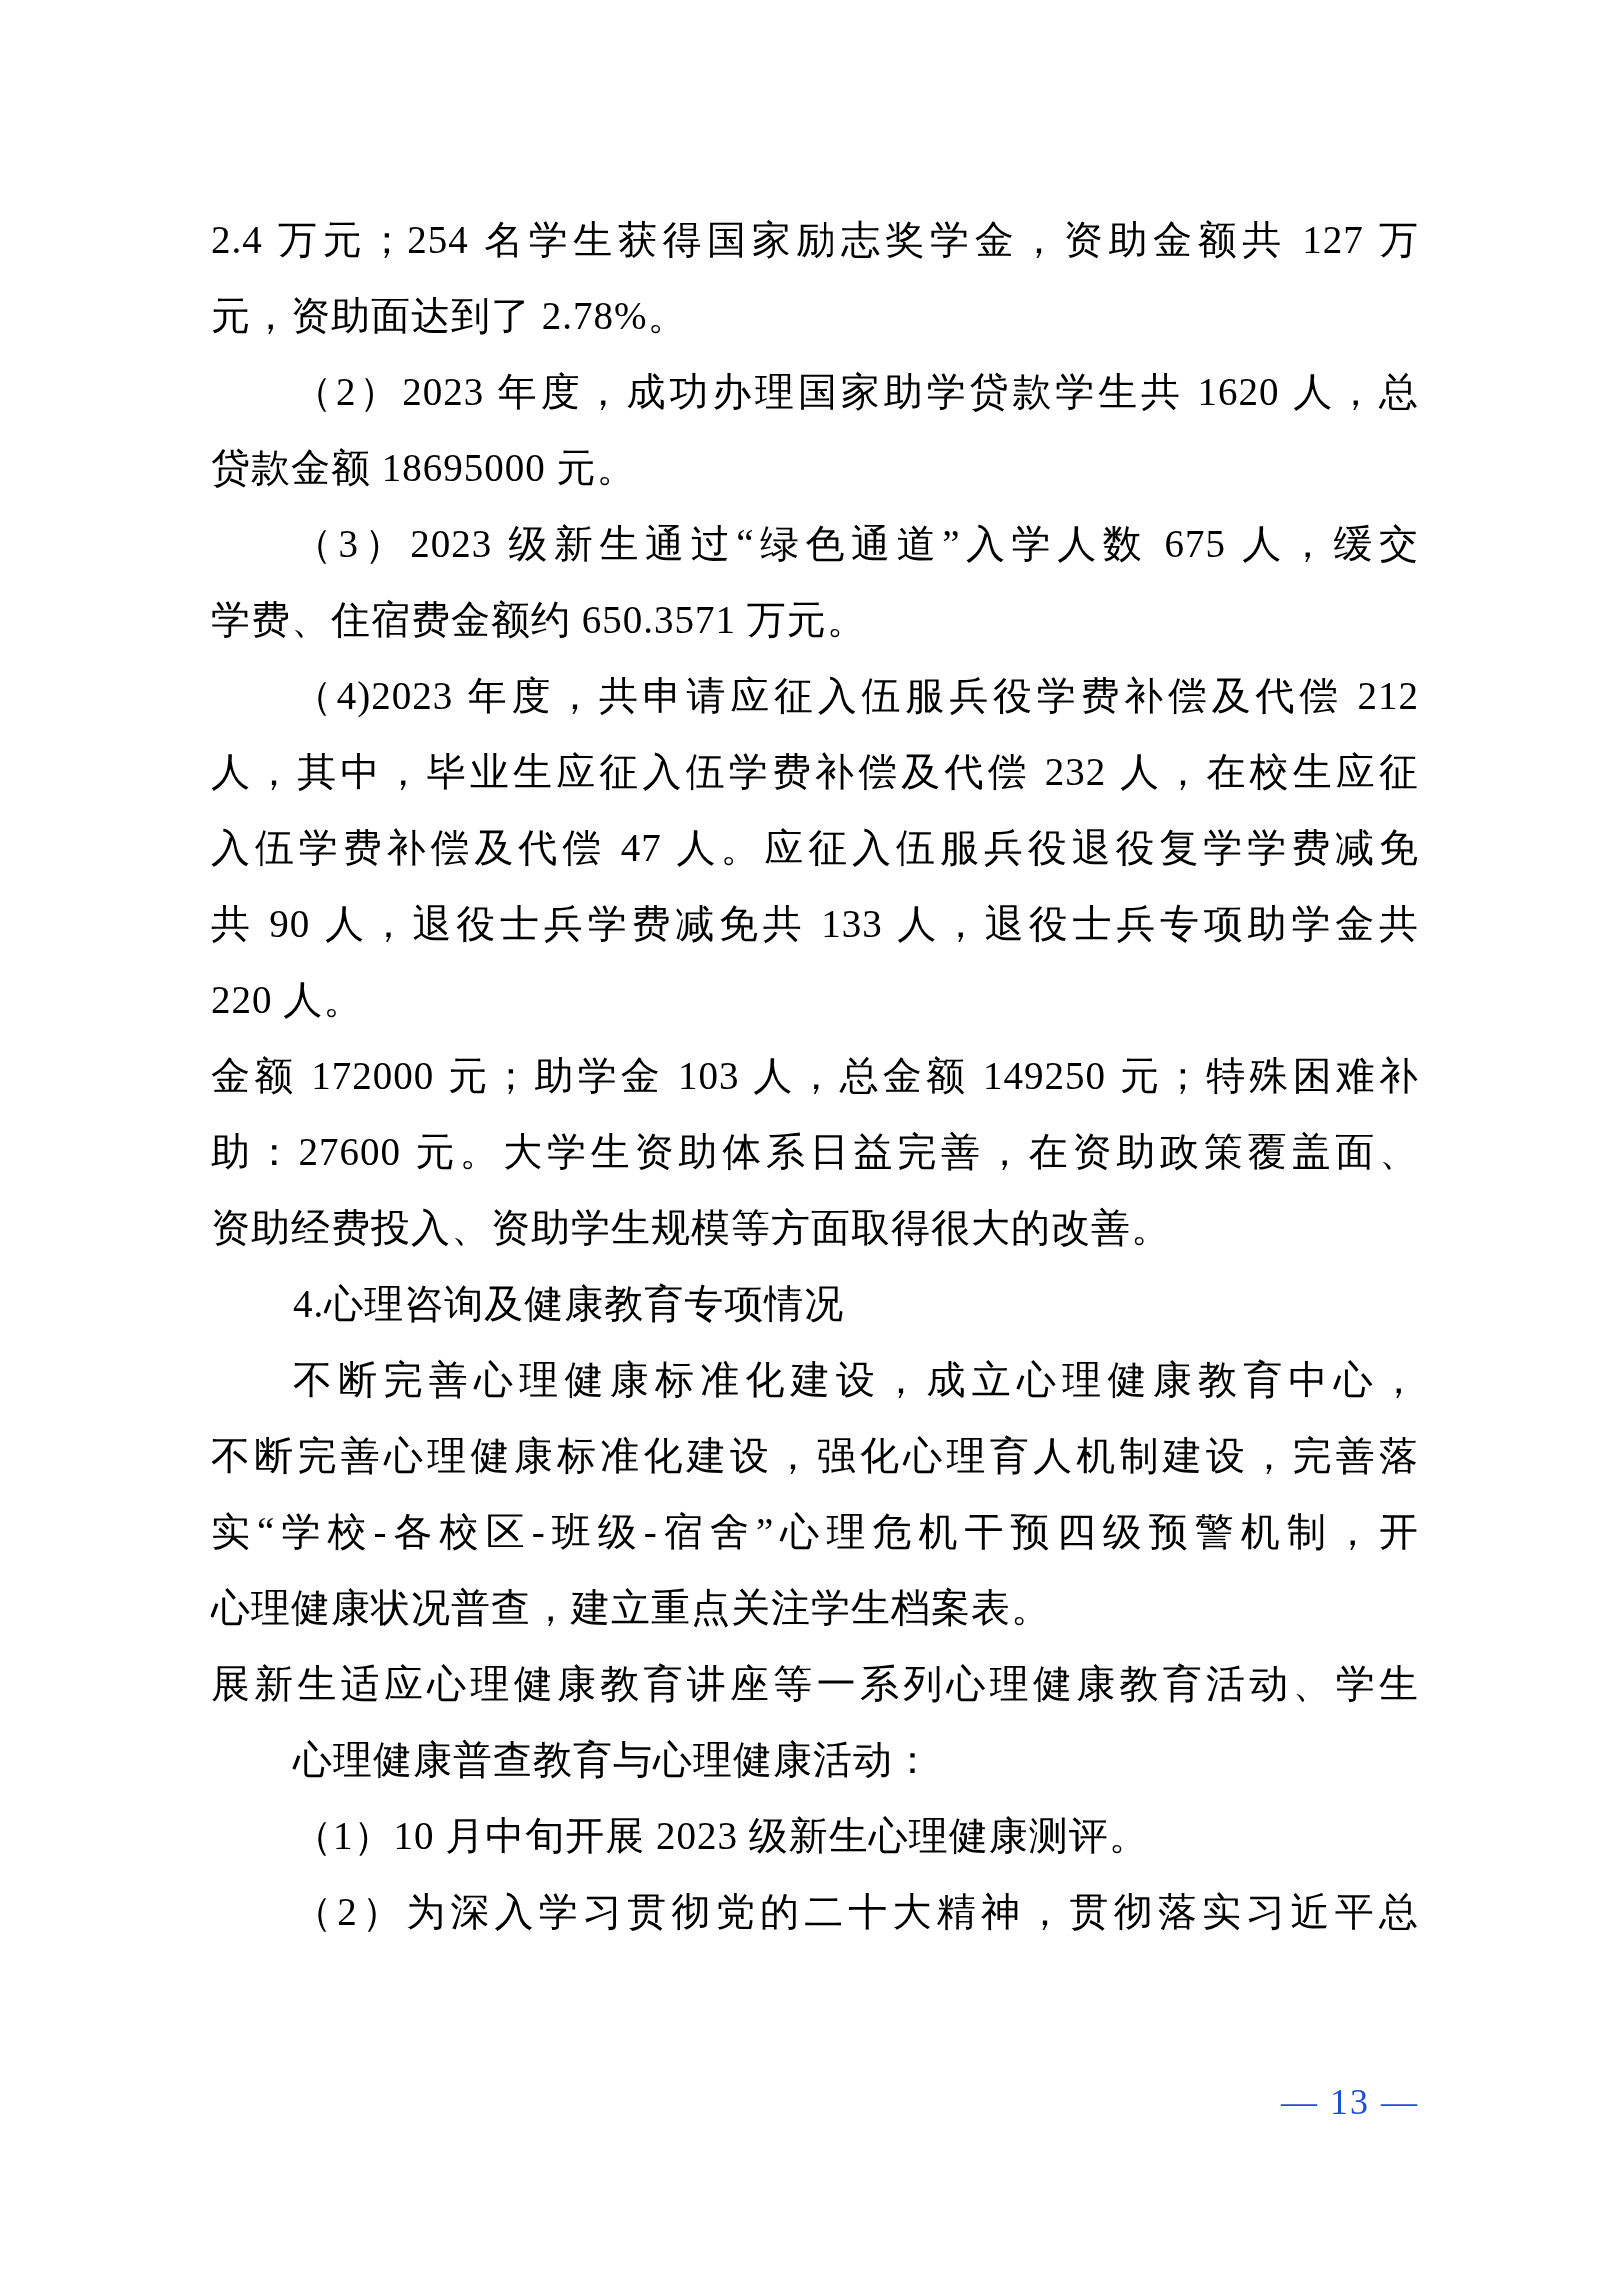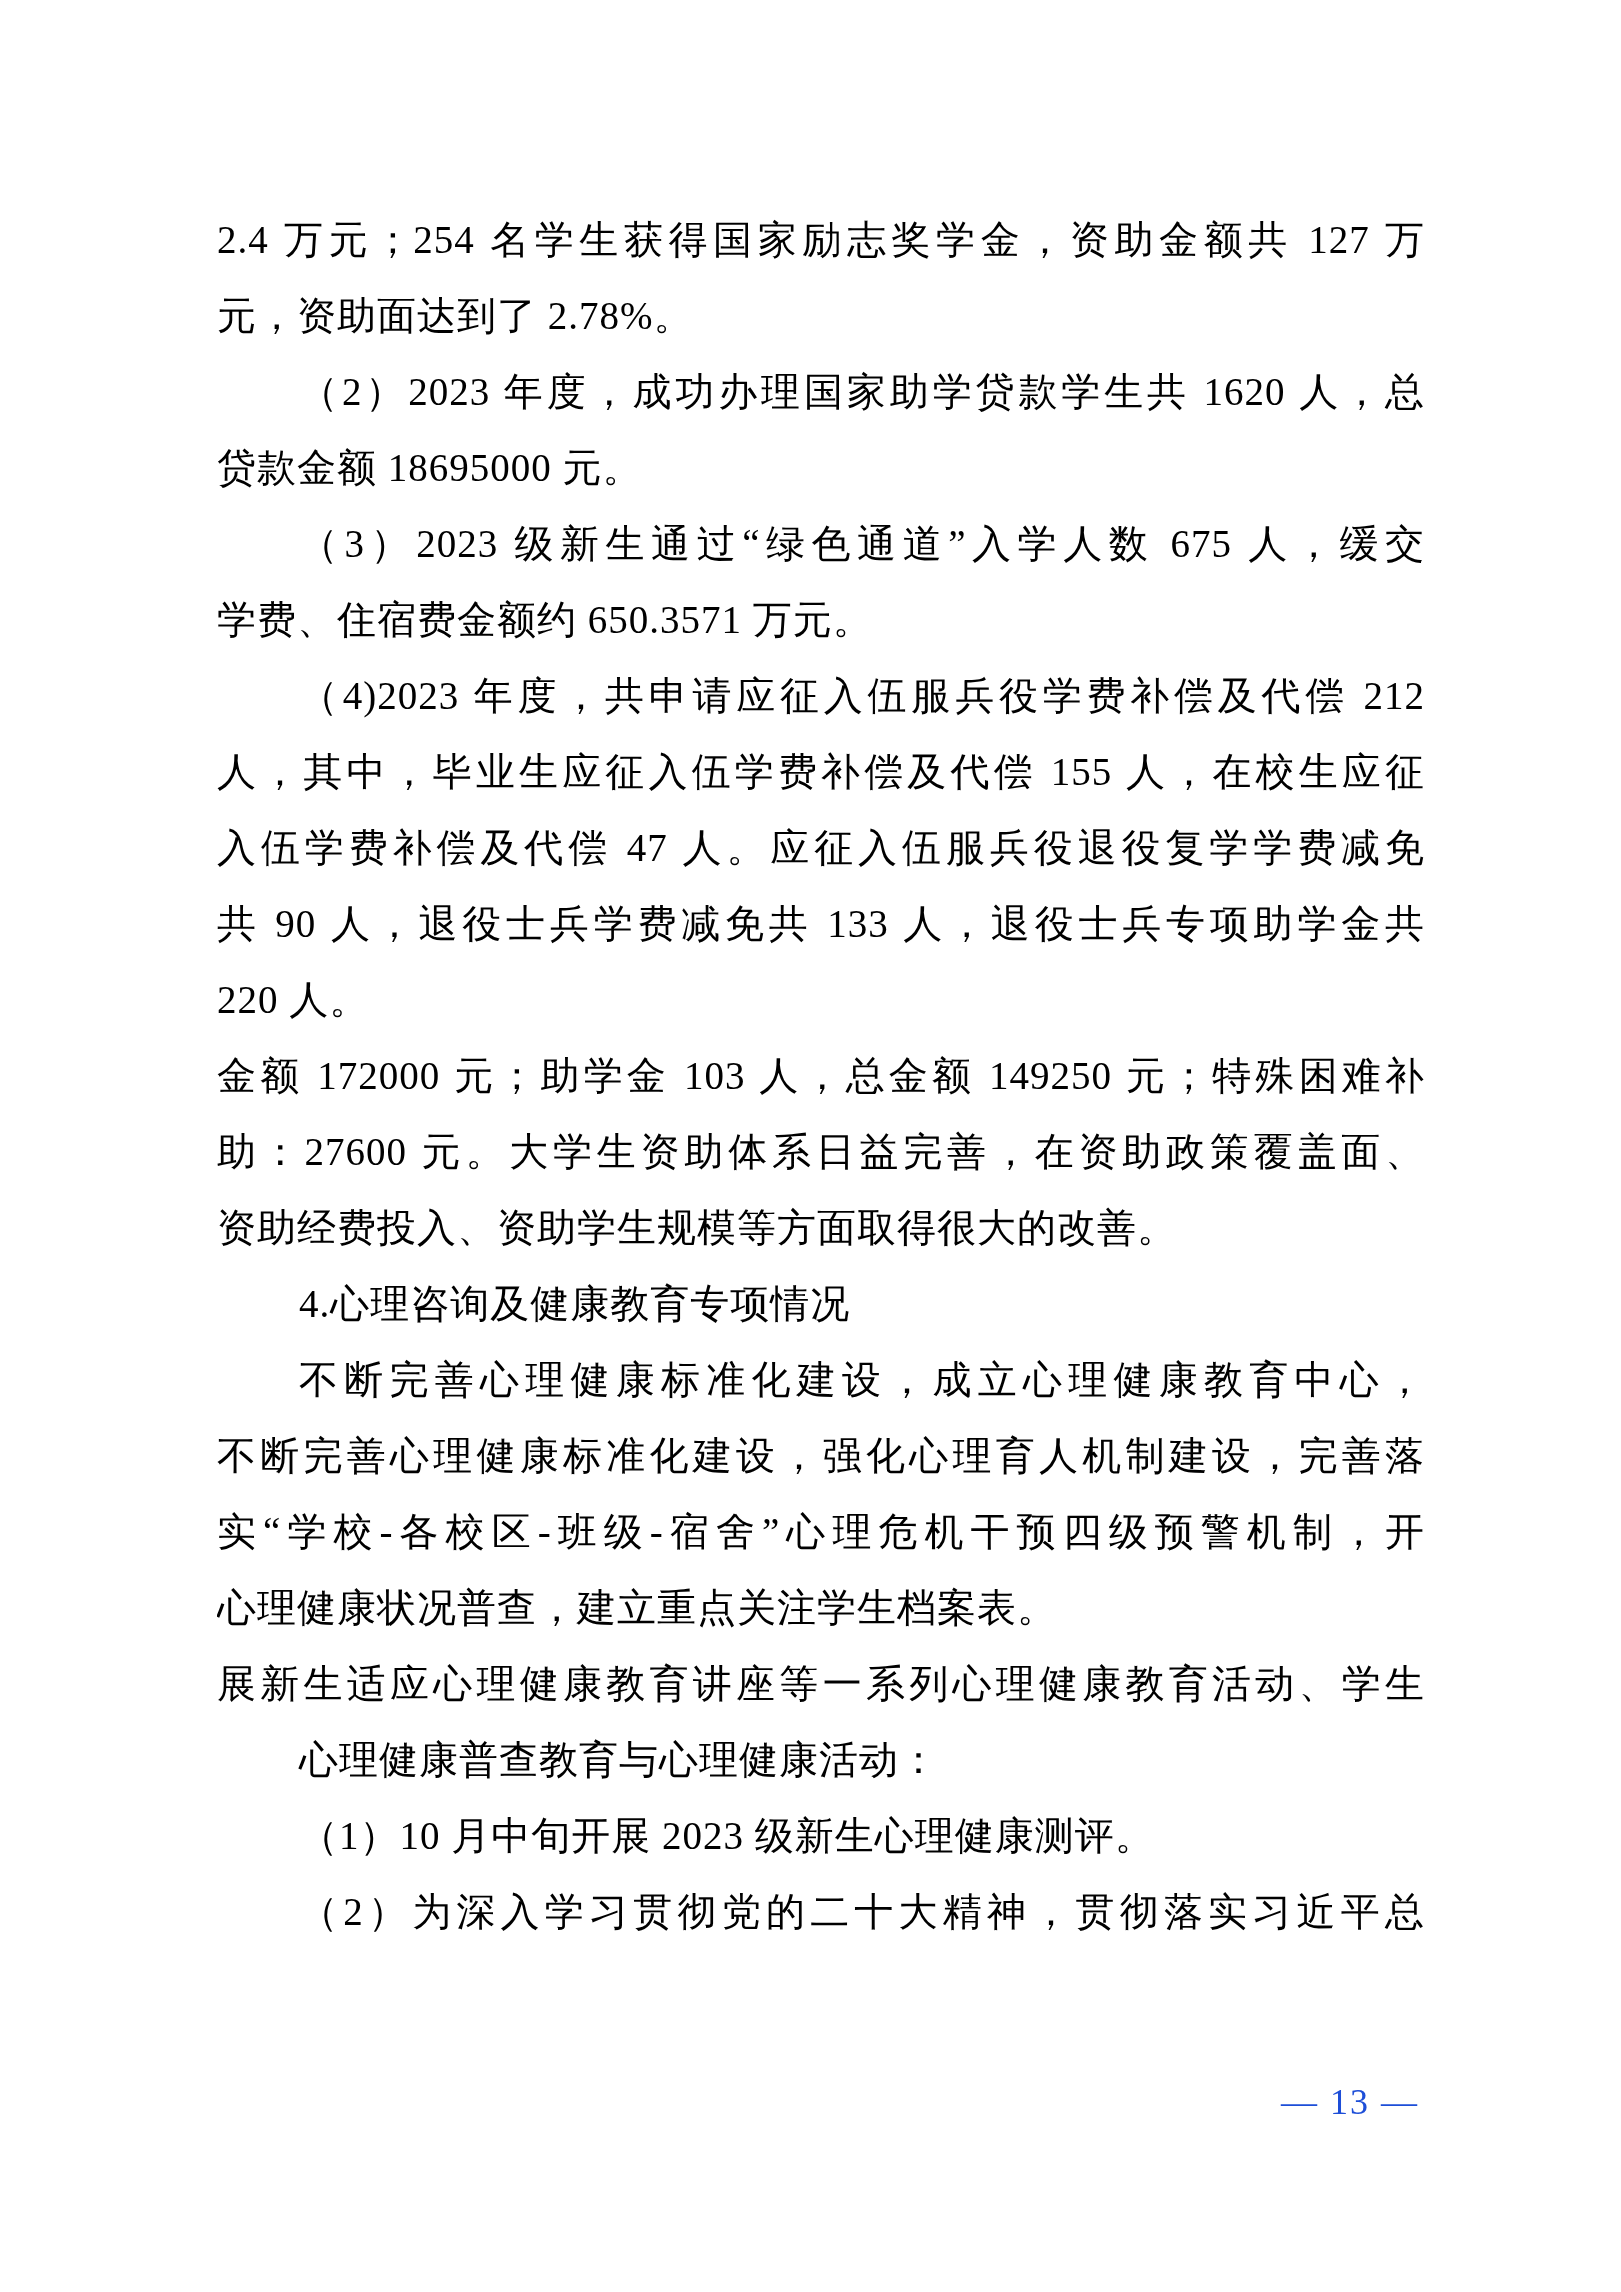--- a/index.html
+++ b/index.html
@@ -11,21 +11,21 @@
     position: relative;
     width: 1621px;
     height: 2293px;
     background: #ffffff;
     color: #000000;
     font-family: "Liberation Serif", "DejaVu Serif", serif;
     overflow: hidden;
   }
   .text-block {
     position: absolute;
-    left: 217px;
+    left: 211px;
     top: 202px;
     width: 1208px;
   }
   .line {
     font-size: 39px;
     line-height: 76px;
     height: 76px;
     overflow: hidden;
     white-space: nowrap;
     letter-spacing: 1px;
@@ -55,21 +55,21 @@
 
   <div class="text-block">
 
   <div class="line justify">2.4 万元；254 名学生获得国家励志奖学金，资助金额共 127 万</div>
       <div class="line">元，资助面达到了 2.78%。</div>
       <div class="line indent justify">（2）2023 年度，成功办理国家助学贷款学生共 1620 人，总</div>
       <div class="line">贷款金额 18695000 元。</div>
       <div class="line indent justify">（3）2023 级新生通过“绿色通道”入学人数 675 人，缓交</div>
       <div class="line">学费、住宿费金额约 650.3571 万元。</div>
       <div class="line indent justify">（4)2023 年度，共申请应征入伍服兵役学费补偿及代偿 212</div>
-      <div class="line justify">人，其中，毕业生应征入伍学费补偿及代偿 155 人，在校生应征</div>
+      <div class="line justify">人，其中，毕业生应征入伍学费补偿及代偿 232 人，在校生应征</div>
       <div class="line justify">入伍学费补偿及代偿 47 人。应征入伍服兵役退役复学学费减免</div>
       <div class="line justify">共 90 人，退役士兵学费减免共 133 人，退役士兵专项助学金共</div>
       <div class="line">220 人。</div>
       <div class="line justify">金额 172000 元；助学金 103 人，总金额 149250 元；特殊困难补</div>
       <div class="line justify">助：27600 元。大学生资助体系日益完善，在资助政策覆盖面、</div>
       <div class="line">资助经费投入、资助学生规模等方面取得很大的改善。</div>
       <div class="line indent">4.心理咨询及健康教育专项情况</div>
       <div class="line indent justify">不断完善心理健康标准化建设，成立心理健康教育中心，</div>
       <div class="line justify">不断完善心理健康标准化建设，强化心理育人机制建设，完善落</div>
       <div class="line justify">实“学校-各校区-班级-宿舍”心理危机干预四级预警机制，开</div>

